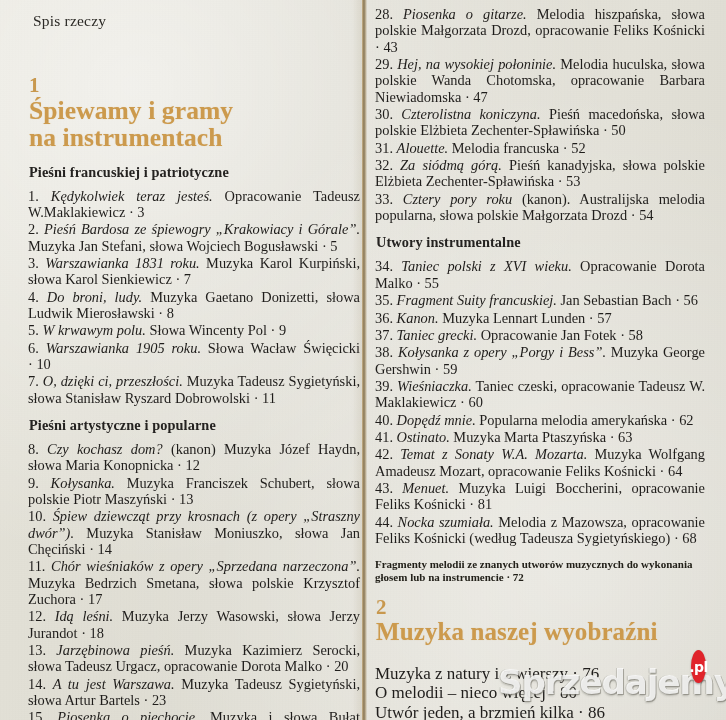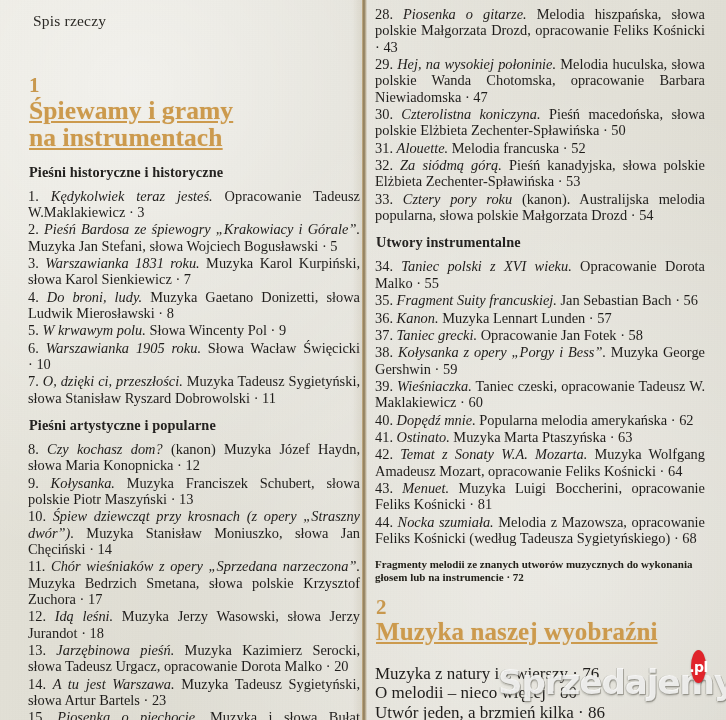--- a/index.html
+++ b/index.html
@@ -78,21 +78,20 @@
     font-family: "Liberation Serif", serif;
   }
   .chapter-title {
     font-size: 25.5px;
     font-weight: bold;
     color: #cc9a4d;
     line-height: 1.07;
     margin: 0 0 12px 1px;
     letter-spacing: .1px;
     text-shadow: 0 0 1px rgba(200,150,70,.35);
-    text-decoration: underline;
   }
   #right-col .chapter-num   { margin-top: 14px; font-size: 21px; }
   #right-col .chapter-title { font-size: 25px; margin-bottom: 18px; }
 
   .section-head {
     font-size: 14.3px;
     font-weight: bold;
     color: #242220;
     margin: 11px 0 7px 1px;
     letter-spacing: .1px;
@@ -182,21 +181,21 @@
 
     <div class="running-head">Spis rzeczy</div>
 
     <div class="chapter-num">1</div>
     <div class="chapter-title">
       <div>Śpiewamy i gramy</div>
       <div>na instrumentach</div>
     </div>
 
     <div id="left-sections">
-        <div class="section-head">Pieśni historyczne i historyczne</div>
+        <div class="section-head">Pieśni francuskiej i patriotyczne</div>
         <p class="entry"><span>1. </span><span class="ti">Kędykolwiek teraz jesteś.</span><span> Opracowanie Tadeusz W.Maklakiewicz</span><span class="pg"> · 3</span></p>
         <p class="entry"><span>2. </span><span class="ti">Pieśń Bardosa ze śpiewogry „Krakowiacy i Górale”.</span><span> Muzyka Jan Stefani, słowa Wojciech Bogusławski</span><span class="pg"> · 5</span></p>
         <p class="entry"><span>3. </span><span class="ti">Warszawianka 1831 roku.</span><span> Muzyka Karol Kurpiński, słowa Karol Sienkiewicz</span><span class="pg"> · 7</span></p>
         <p class="entry"><span>4. </span><span class="ti">Do broni, ludy.</span><span> Muzyka Gaetano Donizetti, słowa Ludwik Mierosławski</span><span class="pg"> · 8</span></p>
         <p class="entry"><span>5. </span><span class="ti">W krwawym polu.</span><span> Słowa Wincenty Pol</span><span class="pg"> · 9</span></p>
         <p class="entry"><span>6. </span><span class="ti">Warszawianka 1905 roku.</span><span> Słowa Wacław Święcicki</span><span class="pg"> · 10</span></p>
         <p class="entry"><span>7. </span><span class="ti">O, dzięki ci, przeszłości.</span><span> Muzyka Tadeusz Sygietyński, słowa Stanisław Ryszard Dobrowolski</span><span class="pg"> · 11</span></p>
         <div class="section-head">Pieśni artystyczne i popularne</div>
         <p class="entry"><span>8. </span><span class="ti">Czy kochasz dom?</span><span> (kanon) Muzyka Józef Haydn, słowa Maria Konopnicka</span><span class="pg"> · 12</span></p>
         <p class="entry"><span>9. </span><span class="ti">Kołysanka.</span><span> Muzyka Franciszek Schubert, słowa polskie Piotr Maszyński</span><span class="pg"> · 13</span></p>

